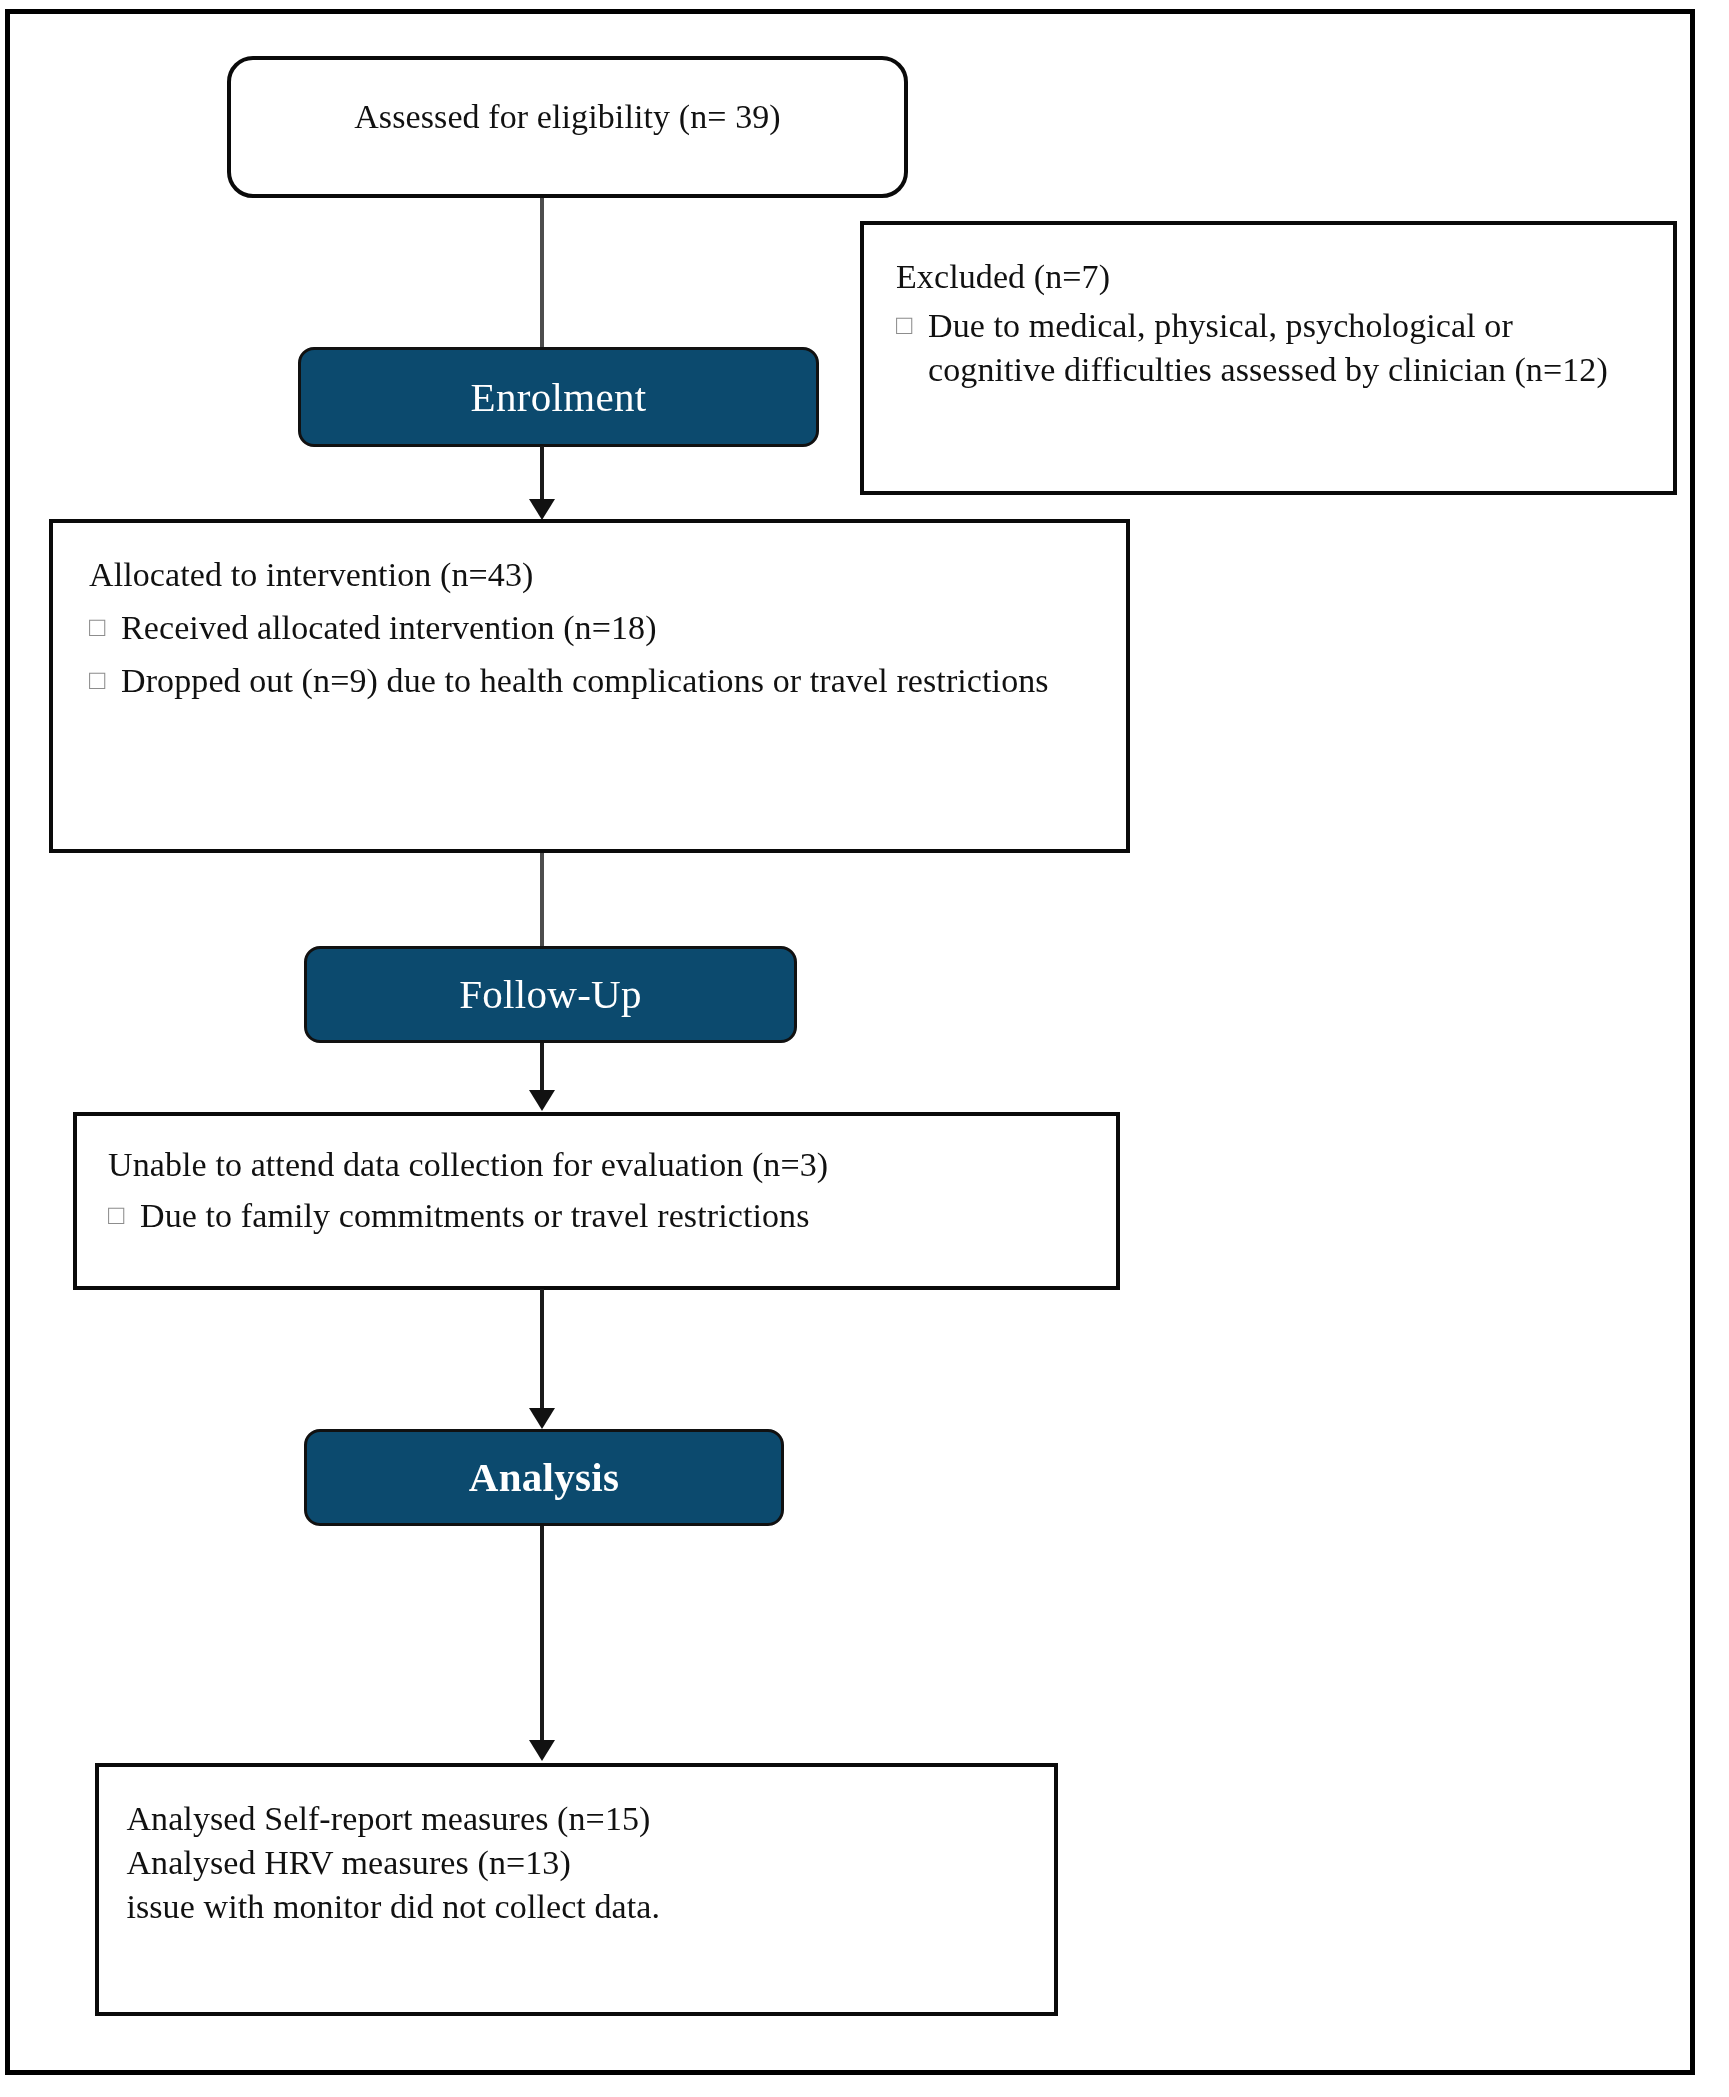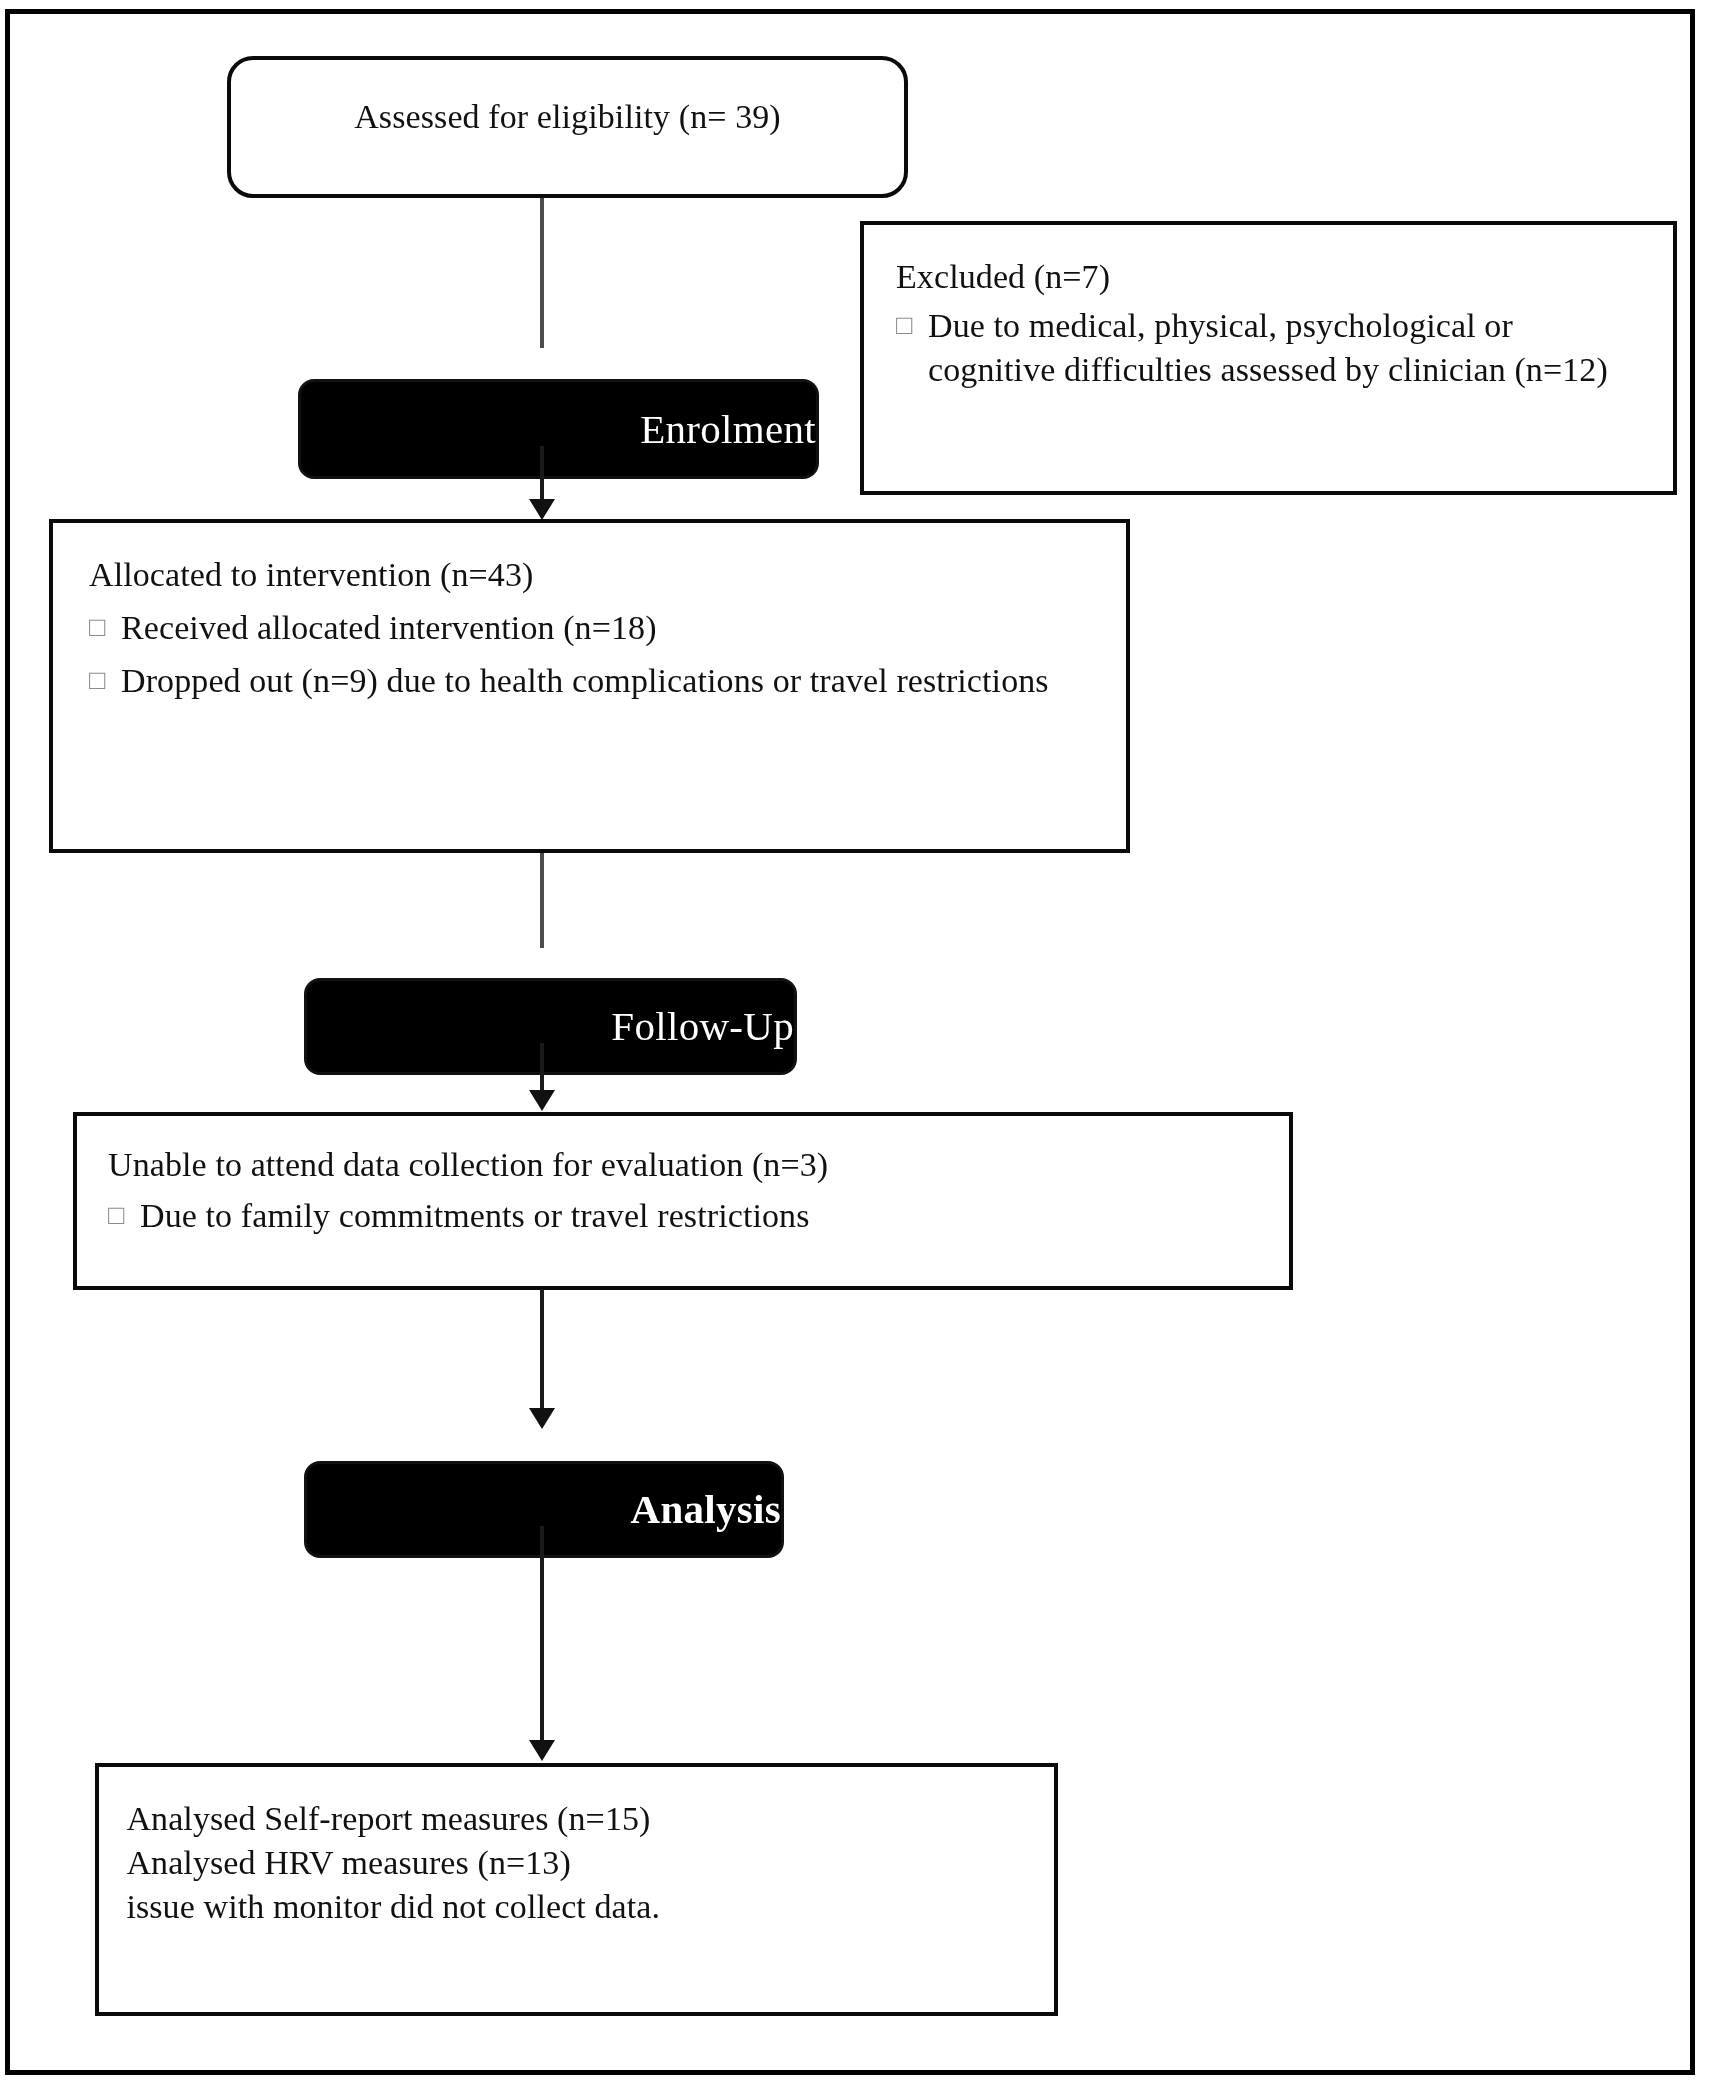--- a/index.html
+++ b/index.html
@@ -67,28 +67,27 @@
     display: inline-block;
   }
   .bullet-text {
     flex: 1 1 auto;
     display: block;
   }
 
   
   .stage-box {
     position: absolute;
-    background: #000000;
+    background: #0c4a6e;
     border: 3.7px solid #111111;
     border-radius: 16px;
     box-sizing: border-box;
     display: flex;
     align-items: center;
-    justify-content: flex-end;
-    margin-top: 32px;
+    justify-content: center;
   }
   .stage-label {
     color: #ffffff;
     font-size: 41px;
     line-height: 1;
     letter-spacing: 0.3px;
   }
 
   
   .connector {
@@ -157,21 +156,21 @@
 
   <div class="connector" style="left:540px; top:853px; height:95px;"></div>
 
   <div class="stage-box" style="left:304px; top:946px; width:493px; height:97px;">
     <span class="stage-label">Follow-Up</span>
   </div>
 
   <div class="connector dark" style="left:540px; top:1043px; height:47px;"></div>
   <div class="arrowhead" style="left:529px; top:1090px;"></div>
 
-  <div class="node-box" style="left:73px; top:1112px; width:1220px; height:178px;padding-left:48px;">
+  <div class="node-box" style="left:73px; top:1112px; width:1047px; height:178px;padding-left:48px;">
     <div class="node-text" style="position:absolute; left:31px; right:25px; top:27.4px;">
       <span class="node-line">Unable to attend data collection for evaluation (n=3)</span>
       <div class="bullet-line" style="margin-top:6.2px;">
         <span class="bullet-glyph">□</span>
         <span class="bullet-text">Due to family commitments or travel restrictions</span>
       </div>
     </div>
   </div>
 
   <div class="connector dark" style="left:540px; top:1289px; height:125px;"></div>

